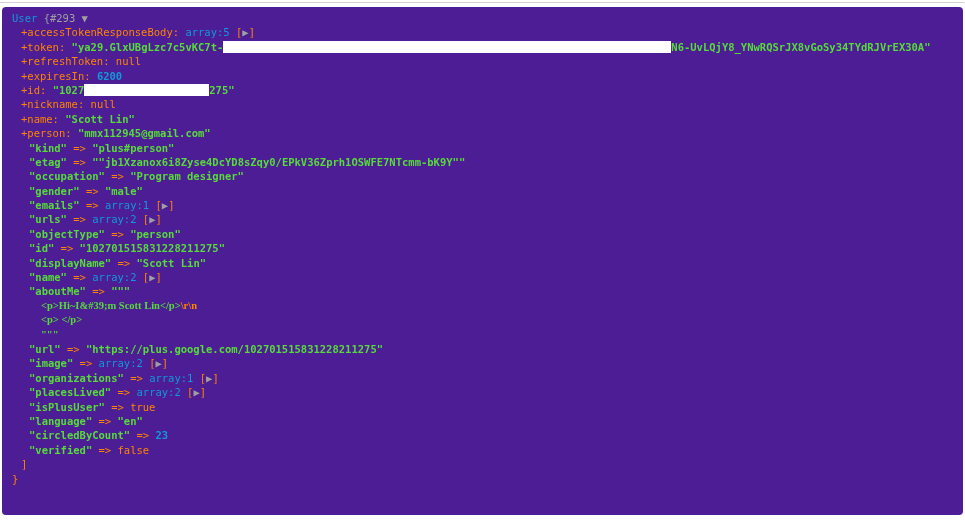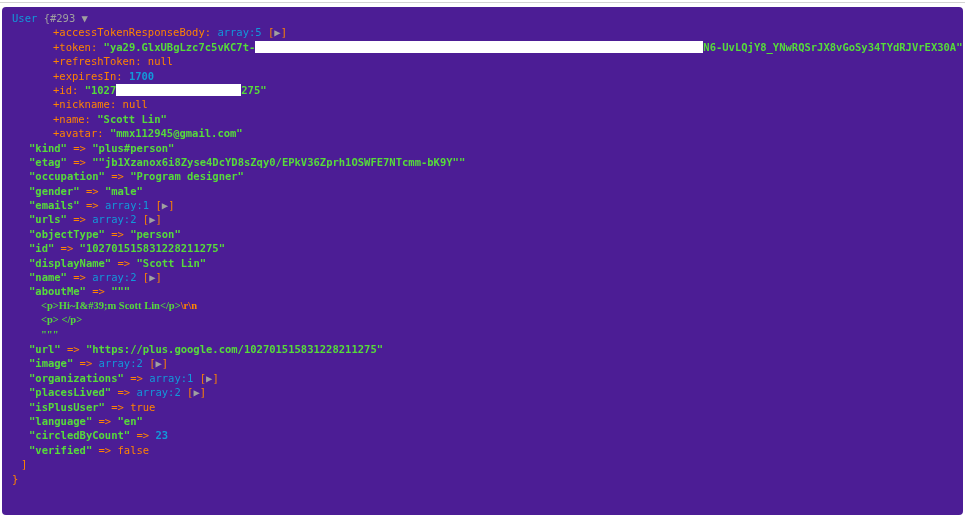--- a/index.html
+++ b/index.html
@@ -12,45 +12,45 @@
     padding:4px 6px 4px 10px;overflow:hidden;
     font-size:10.5px;line-height:14.4px;
   }
   .line{white-space:pre;height:14.4px;}
   .indent-0{padding-left:0;}
   .indent-1{padding-left:9px;}
   .indent-2{padding-left:17px;}
   .indent-3{padding-left:29px;font-family:Liberation Serif, serif;}
   .seg-note{color:#1299DA;}
   .seg-ref{color:#A0A0A0;}
-  .seg-pub{color:#FF8400;margin-left:32px;}
+  .seg-pub{color:#FF8400;}
   .seg-pun{color:#FF8400;}
   .seg-str{color:#56DB3A;font-weight:bold;}
   .seg-key{color:#56DB3A;font-weight:bold;}
   .seg-num{color:#1299DA;font-weight:bold;}
   .seg-cst{color:#FF8400;font-weight:normal;}
   .seg-esc{color:#FF8400;font-weight:bold;}
   .seg-tog{color:#A0A0A0;cursor:pointer;}
   .seg-redact{display:inline-block;background:#ffffff;height:12px;vertical-align:middle;margin-bottom:2px;}
 </style>
 </head>
 <body>
 
 <div class="page">
   <div class="top-hairline"></div>
   <div class="dump-box">
       <div class="line indent-0"><span class="seg-note">User</span><span class="seg-pun"> </span><span class="seg-ref">{#293</span><span class="seg-pun"> </span><span class="seg-tog">▼</span></div>
       <div class="line indent-1"><span class="seg-pub">+accessTokenResponseBody</span><span class="seg-pun">: </span><span class="seg-note">array:5</span><span class="seg-pun"> [</span><span class="seg-tog">▶</span><span class="seg-pun">]</span></div>
       <div class="line indent-1"><span class="seg-pub">+token</span><span class="seg-pun">: </span><span class="seg-str">"ya29.GlxUBgLzc7c5vKC7t-</span><span class="seg-redact" style="width: 448px;"></span><span class="seg-str">N6-UvLQjY8_YNwRQSrJX8vGoSy34TYdRJVrEX30A"</span></div>
       <div class="line indent-1"><span class="seg-pub">+refreshToken</span><span class="seg-pun">: </span><span class="seg-cst">null</span></div>
-      <div class="line indent-1"><span class="seg-pub">+expiresIn</span><span class="seg-pun">: </span><span class="seg-num">1700</span></div>
+      <div class="line indent-1"><span class="seg-pub">+expiresIn</span><span class="seg-pun">: </span><span class="seg-num">6200</span></div>
       <div class="line indent-1"><span class="seg-pub">+id</span><span class="seg-pun">: </span><span class="seg-str">"1027</span><span class="seg-redact" style="width: 125px;"></span><span class="seg-str">275"</span></div>
       <div class="line indent-1"><span class="seg-pub">+nickname</span><span class="seg-pun">: </span><span class="seg-cst">null</span></div>
       <div class="line indent-1"><span class="seg-pub">+name</span><span class="seg-pun">: </span><span class="seg-str">"Scott Lin"</span></div>
-      <div class="line indent-1"><span class="seg-pub">+avatar</span><span class="seg-pun">: </span><span class="seg-str">"mmx112945@gmail.com"</span></div>
+      <div class="line indent-1"><span class="seg-pub">+person</span><span class="seg-pun">: </span><span class="seg-str">"mmx112945@gmail.com"</span></div>
       <div class="line indent-2"><span class="seg-key">"kind"</span><span class="seg-pun"> =&gt; </span><span class="seg-str">"plus#person"</span></div>
       <div class="line indent-2"><span class="seg-key">"etag"</span><span class="seg-pun"> =&gt; </span><span class="seg-str">""jb1Xzanox6i8Zyse4DcYD8sZqy0/EPkV36Zprh1OSWFE7NTcmm-bK9Y""</span></div>
       <div class="line indent-2"><span class="seg-key">"occupation"</span><span class="seg-pun"> =&gt; </span><span class="seg-str">"Program designer"</span></div>
       <div class="line indent-2"><span class="seg-key">"gender"</span><span class="seg-pun"> =&gt; </span><span class="seg-str">"male"</span></div>
       <div class="line indent-2"><span class="seg-key">"emails"</span><span class="seg-pun"> =&gt; </span><span class="seg-note">array:1</span><span class="seg-pun"> [</span><span class="seg-tog">▶</span><span class="seg-pun">]</span></div>
       <div class="line indent-2"><span class="seg-key">"urls"</span><span class="seg-pun"> =&gt; </span><span class="seg-note">array:2</span><span class="seg-pun"> [</span><span class="seg-tog">▶</span><span class="seg-pun">]</span></div>
       <div class="line indent-2"><span class="seg-key">"objectType"</span><span class="seg-pun"> =&gt; </span><span class="seg-str">"person"</span></div>
       <div class="line indent-2"><span class="seg-key">"id"</span><span class="seg-pun"> =&gt; </span><span class="seg-str">"102701515831228211275"</span></div>
       <div class="line indent-2"><span class="seg-key">"displayName"</span><span class="seg-pun"> =&gt; </span><span class="seg-str">"Scott Lin"</span></div>
       <div class="line indent-2"><span class="seg-key">"name"</span><span class="seg-pun"> =&gt; </span><span class="seg-note">array:2</span><span class="seg-pun"> [</span><span class="seg-tog">▶</span><span class="seg-pun">]</span></div>

